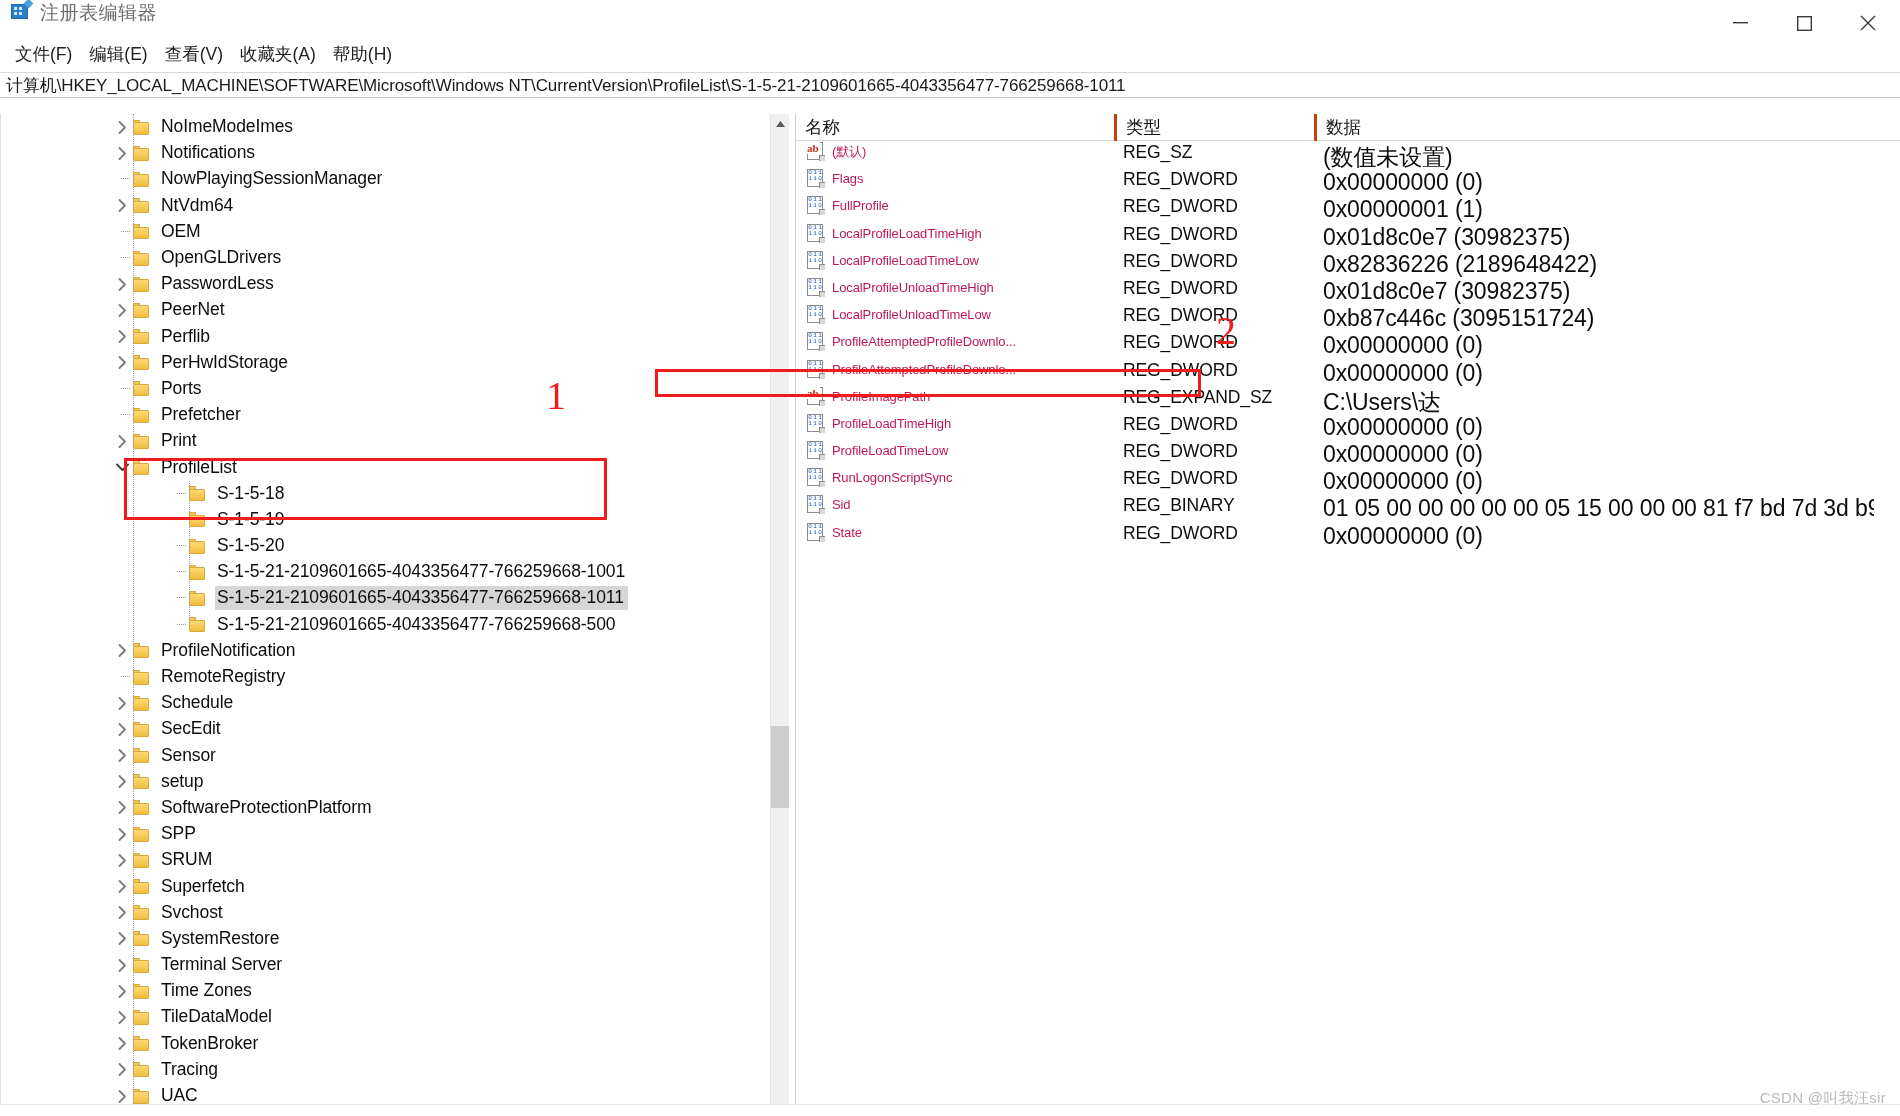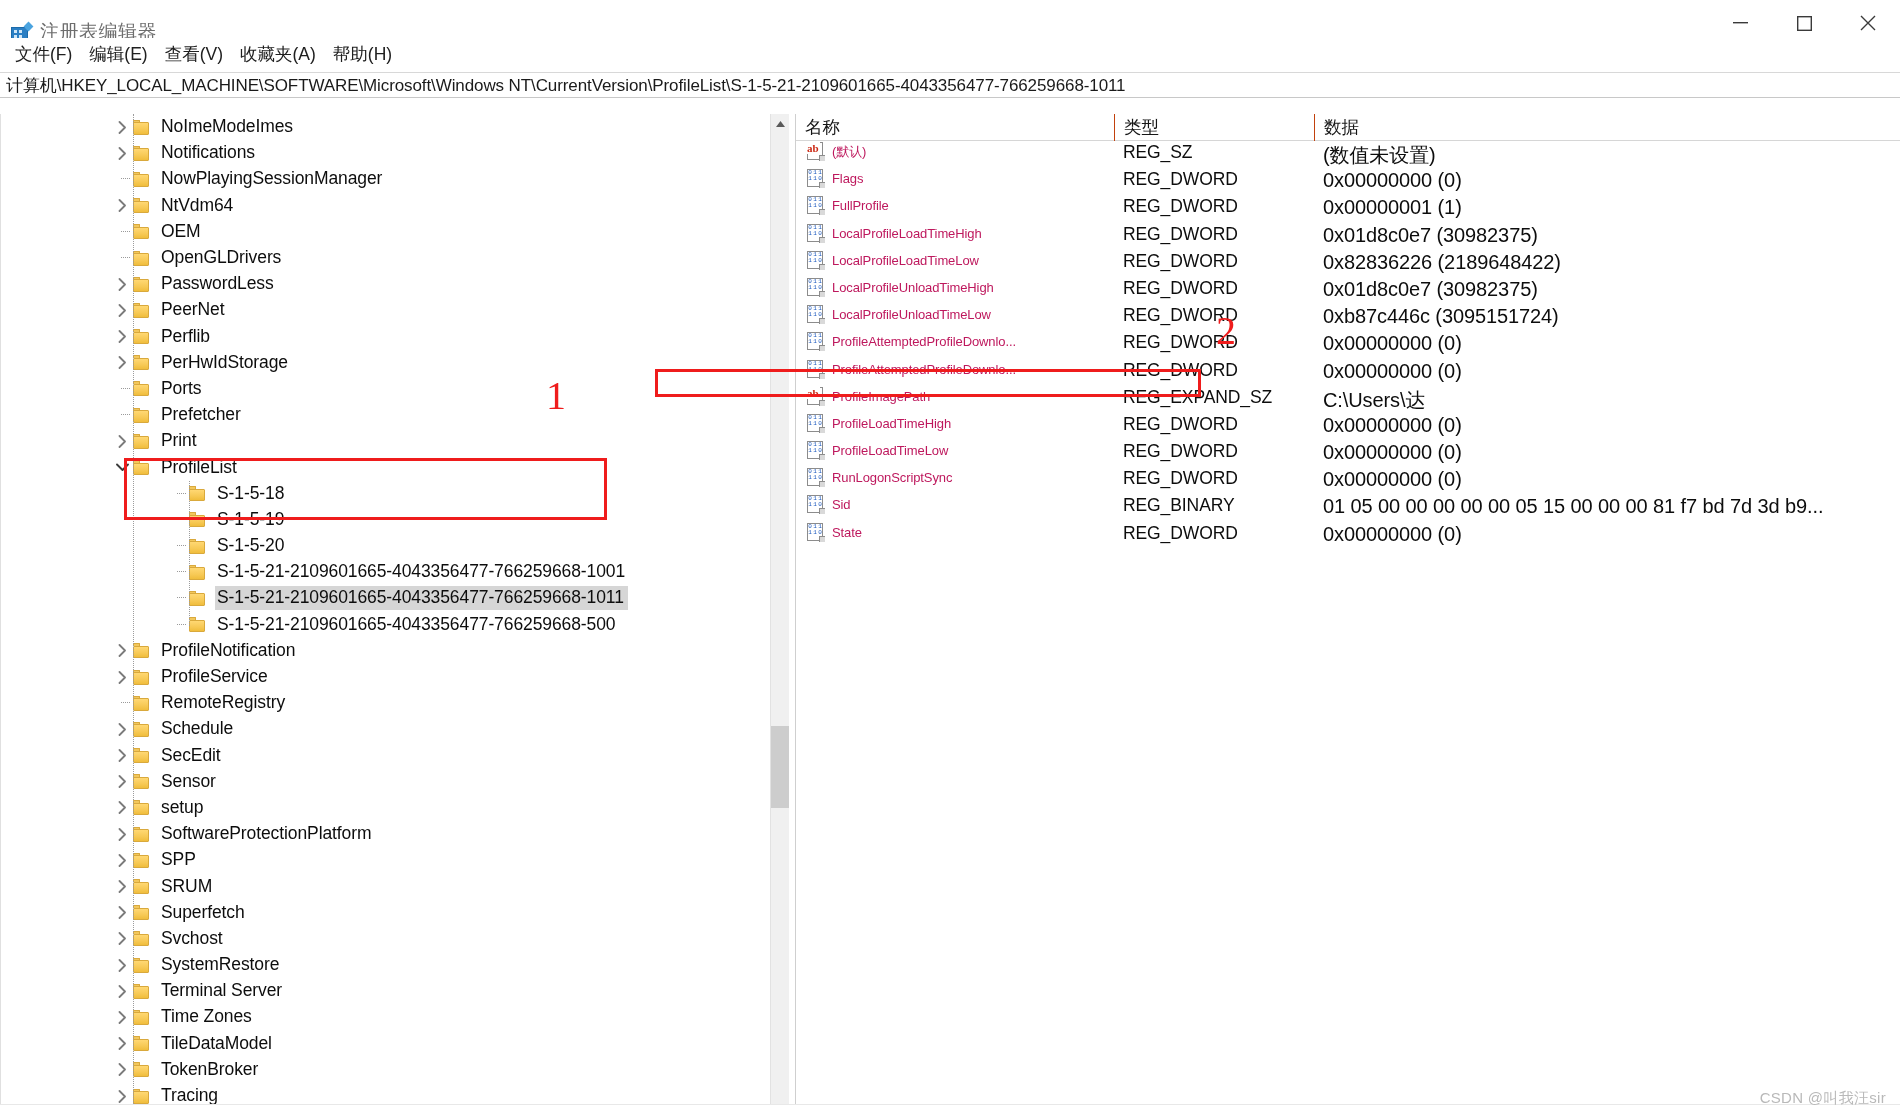--- a/index.html
+++ b/index.html
@@ -14,21 +14,21 @@
     position: relative;
     width: 1900px; height: 1116px;
     background: #ffffff;
   }
 
   
   .titlebar {
     position: absolute; left: 0; top: 0; width: 1900px; height: 46px;
     background: #ffffff;
     border-bottom: 1px solid #ffffff;
-    display: flex; align-items: flex-end;
+    display: flex; align-items: flex-start;
   }
   .title-icon {
     width: 22px; height: 22px; margin-left: 10px; margin-right: 8px;
     position: relative; flex: none;
   }
   .title-icon .mon {
     position: absolute; left: 1px; top: 4px; width: 17px; height: 15px;
     background: #2b7fc4;
     border: 1px solid #1b6bab;
   }
@@ -153,21 +153,21 @@
   }
   .val-header {
     position: absolute; left: 0; top: 0; width: 1105px; height: 27px;
     background: #ffffff; border-bottom: 1px solid #d6d6d6;
     display: flex; align-items: center;
   }
   .hcell {
     font-size: 17.5px; color: #151515; padding-left: 9px; height: 27px;
     display: flex; align-items: center; position: relative;
   }
-  .hcell + .hcell { border-left: 1px solid #c2410c; }
+  .hcell + .hcell { border-left: 3px solid #c2410c; }
   .hc-name { width: 318px; }
   .hc-type { width: 200px; }
   .hc-data { width: 587px; }
 
   .val-rows { position: absolute; left: 0; top: 28px; width: 1105px; }
   .val-row {
     height: 27.2px; display: flex; align-items: flex-start; white-space: nowrap;
     position: relative;
   }
   .vicon {
@@ -196,21 +196,21 @@
   .vicon.dw .bits i { font-style: normal; text-align: center; }
   .vcell-name {
     width: 318px; font-size: 13px; color: #be185d; overflow: hidden;
     text-overflow: clip; letter-spacing: -0.1px;
   }
   .vcell-type {
     width: 200px; padding-left: 9px; font-size: 17.5px; color: #0d0d0d;
     letter-spacing: -0.1px;
   }
   .vcell-data {
-    width: 560px; padding-left: 9px; font-size: 20px; color: #0d0d0d;
+    width: 560px; padding-left: 9px; font-size: 23px; color: #0d0d0d;
     overflow: hidden; letter-spacing: -0.1px;
   }
   .name-wrap { display: flex; align-items: center; width: 318px; }
 
   
   .annot {
     position: absolute; border: 3px solid #ef1c1c; pointer-events: none;
     background: transparent;
   }
   .annot-num {
@@ -508,33 +508,20 @@
               </svg>
             </div>
             <div class="folder">
               <div class="tab"></div>
               <div class="body"></div>
             </div>
             <div class="node-label">ProfileNotification</div>
           </div>
           <div class="tree-row">
             <div style="width: 110px; flex: 0 0 auto;"></div>
-            <div class="twisty">
-              <svg width="9" height="13" viewBox="0 0 9 13">
-                <path d="M1.5 1 L7 6.5 L1.5 12" fill="none" stroke="#7b7b7b" stroke-width="1.8" stroke-linecap="round" stroke-linejoin="round"></path>
-              </svg>
-            </div>
-            <div class="folder">
-              <div class="tab"></div>
-              <div class="body"></div>
-            </div>
-            <div class="node-label">ProfileService</div>
-          </div>
-          <div class="tree-row">
-            <div style="width: 110px; flex: 0 0 auto;"></div>
             <div class="dashstub"></div>
             <div class="folder">
               <div class="tab"></div>
               <div class="body"></div>
             </div>
             <div class="node-label">RemoteRegistry</div>
           </div>
           <div class="tree-row">
             <div style="width: 110px; flex: 0 0 auto;"></div>
             <div class="twisty">

